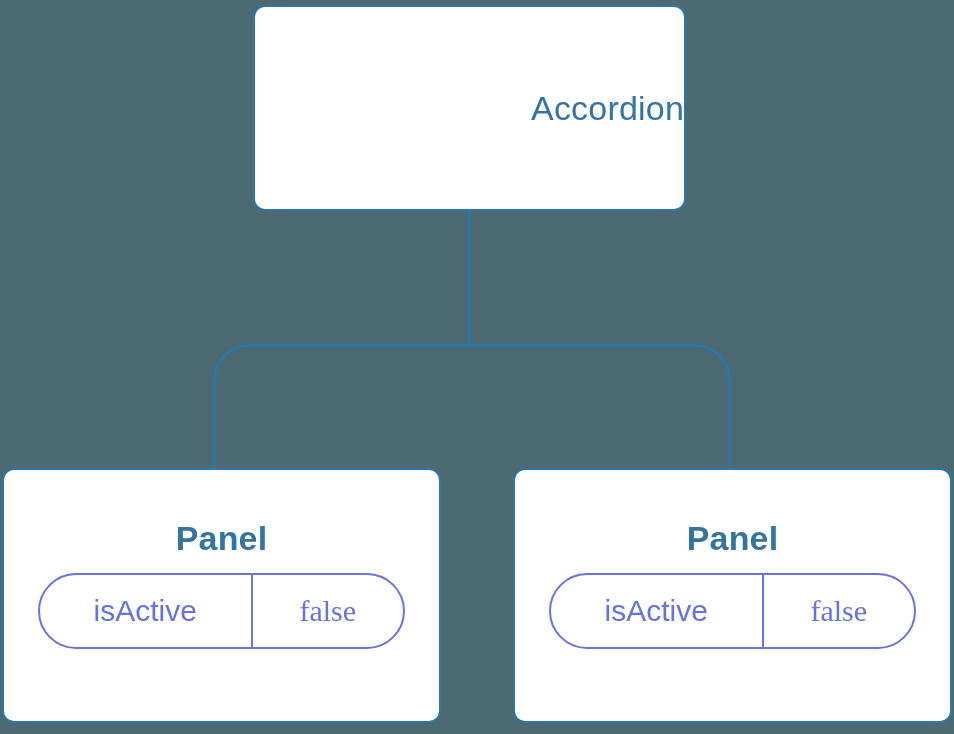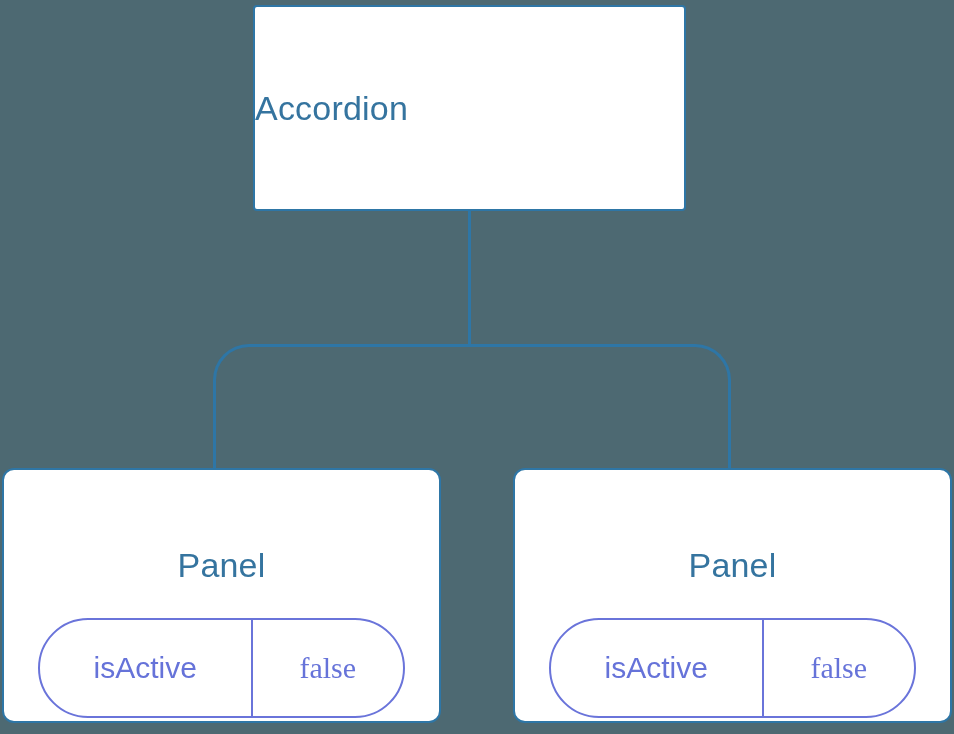--- a/index.html
+++ b/index.html
@@ -25,22 +25,22 @@
     background: var(--background);
   }
   .node {
     position: absolute;
     background: var(--node-fill);
     border: 2.5px solid var(--node-border);
   }
   .root-node {
     left: 253px; top: 5px;
     width: 433px; height: 206px;
-    border-radius: 4px;
-    display: flex; align-items: center; justify-content: flex-start;
+    border-radius: 12px;
+    display: flex; align-items: center; justify-content: flex-end;
   }
   .node-label {
     color: var(--node-text);
     font-size: 34px;
     font-weight: 500;
     letter-spacing: 0.2px;
   }
   .connector-stem {
     position: absolute;
     left: 468px; top: 211px;
@@ -61,26 +61,27 @@
     top: 468px;
     width: 439px; height: 255px;
     border-radius: 12px;
     display: flex;
     flex-direction: column;
     align-items: center;
   }
   .panel-left { left: 2px; }
   .panel-right { left: 513px; }
   .panel-title {
-    margin-top: 73px;
+    margin-top: 46px;
     line-height: 44px;
+    font-weight: bold;
   }
   .state-pill {
-    margin-top: 31px;
-    width: 367px; height: 100px;
+    margin-top: 13px;
+    width: 367px; height: 76px;
     border: 2.5px solid var(--state-border);
     border-radius: 50px;
     display: flex;
     align-items: stretch;
     background: var(--node-fill);
     overflow: hidden;
   }
   .pill-cell {
     display: flex; align-items: center; justify-content: center;
     color: var(--state-text);

